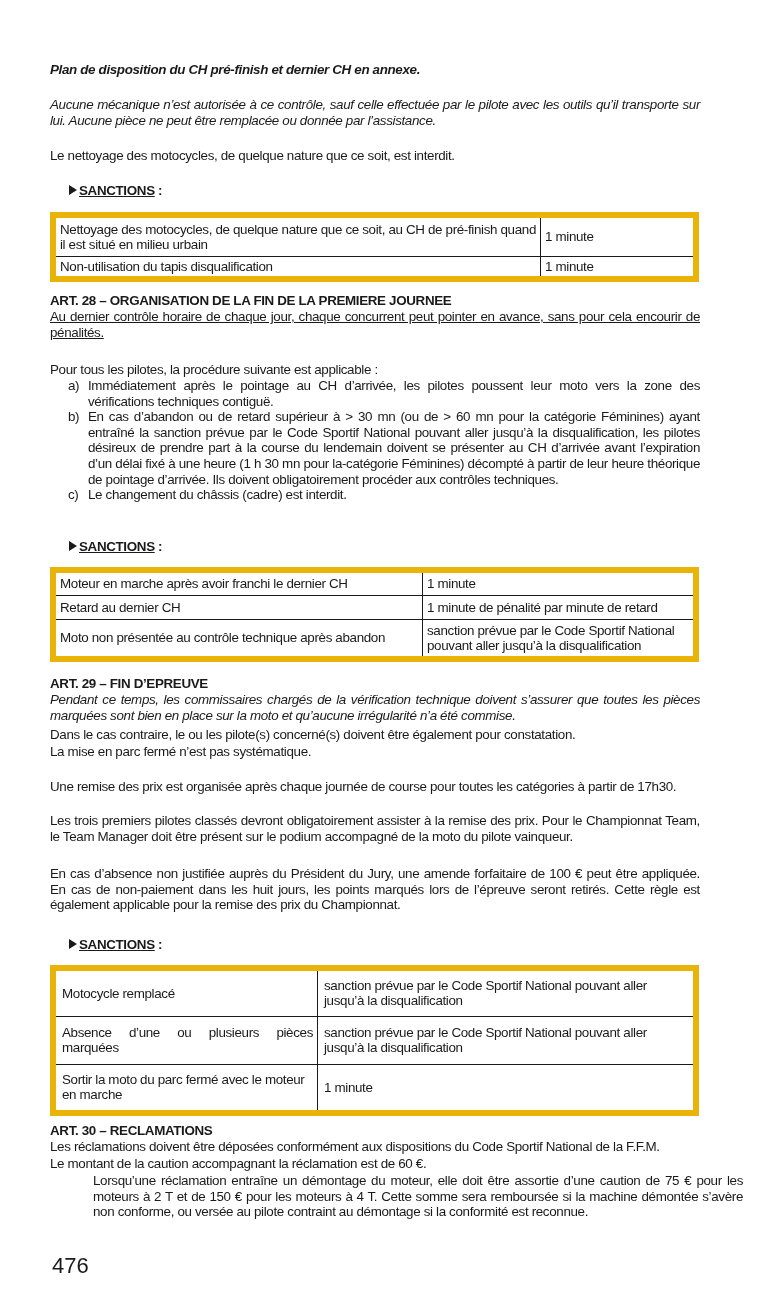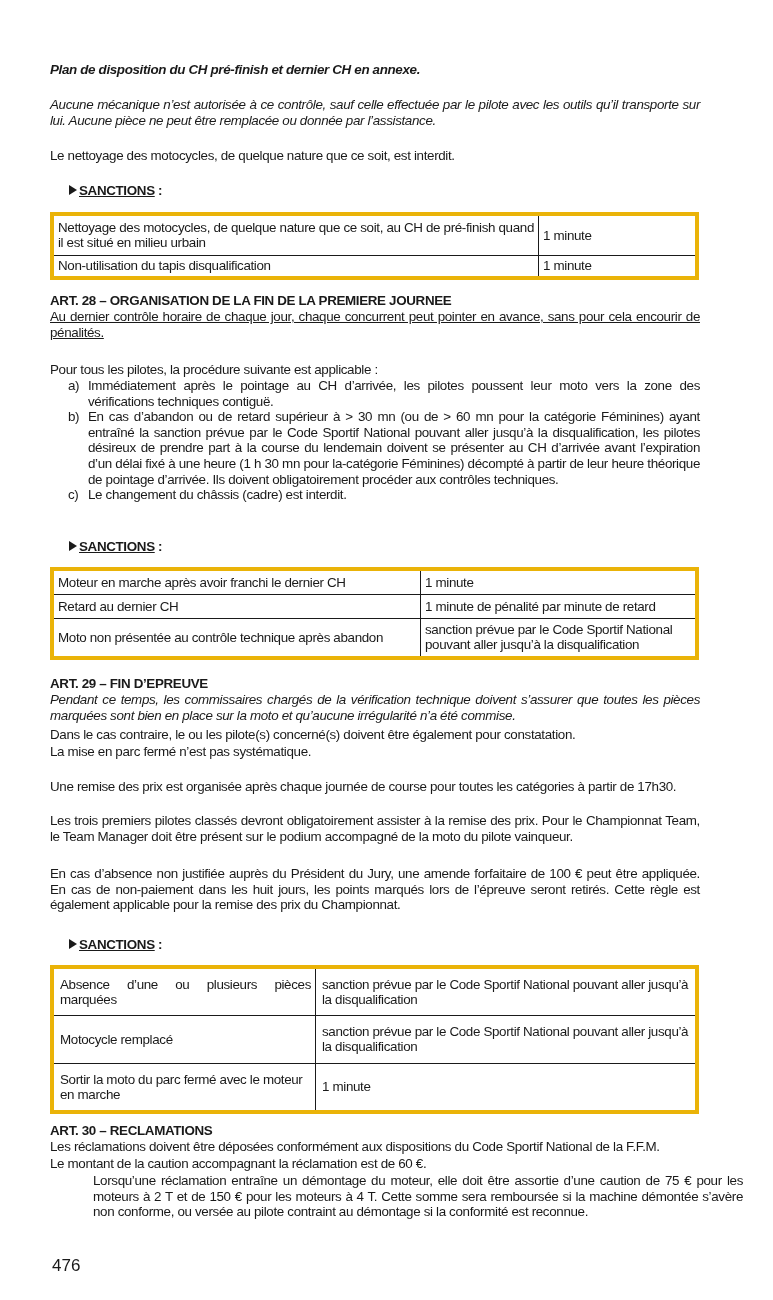--- a/index.html
+++ b/index.html
@@ -11,25 +11,25 @@
     .page { position: absolute; left: 50px; top: 0; width: 650px; }
     .abs { position: absolute; left: 0; width: 650px; }
     p { margin: 0; }
     .just { text-align: justify; }
     .italic-bold { font-weight: bold; font-style: italic; }
     .heading { font-weight: bold; }
     .ul { text-decoration: underline; }
     .sanctions { font-weight: bold; padding-left: 19px; }
     .sanctions .tri { display: inline-block; width: 0; height: 0; border-left: 8px solid #1a1a1a; border-top: 5px solid transparent; border-bottom: 5px solid transparent; margin-right: 2px; vertical-align: 0px; }
     .sanctions .lbl { text-decoration: underline; }
-    table { border-collapse: collapse; width: 649px; border: 4px solid #eab308; }
+    table { border-collapse: collapse; width: 649px; border: 6px solid #eab308; }
     td { border: 1px solid #1a1a1a; padding: 0 4px; vertical-align: middle; font-size: 13.4px; line-height: 15px; }
     .list-item { position: relative; padding-left: 38px; text-align: justify; }
     .list-item .mk { position: absolute; left: 18px; top: 0; }
-    .page-number { position: absolute; left: 52px; top: 1258px; font-size: 17px; letter-spacing: 0; text-align: center; }
+    .page-number { position: absolute; left: 52px; top: 1258px; font-size: 22px; letter-spacing: 0; text-align: center; }
   </style>
 </head>
 <body>
 
 <div class="page">
 
   <p class="abs italic-bold" style="top:62px;">Plan de disposition du CH pré-finish et dernier CH en annexe.</p>
   <p class="abs just" style="top:97px;font-style:italic;">Aucune mécanique n’est autorisée à ce contrôle, sauf celle effectuée par le pilote avec les outils qu’il transporte sur lui. Aucune pièce ne peut être remplacée ou donnée par l’assistance.</p>
   <p class="abs" style="top:148px;">Le nettoyage des motocycles, de quelque nature que ce soit, est interdit.</p>
   <p class="abs sanctions" style="top:183px;">
@@ -96,25 +96,25 @@
   <p class="abs just" style="top:779px;">Une remise des prix est organisée après chaque journée de course pour toutes les catégories à partir de 17h30.</p>
   <p class="abs just" style="top:813px;">Les trois premiers pilotes classés devront obligatoirement assister à la remise des prix. Pour le Championnat Team, le Team Manager doit être présent sur le podium accompagné de la moto du pilote vainqueur.</p>
   <p class="abs just" style="top:866px;">En cas d’absence non justifiée auprès du Président du Jury, une amende forfaitaire de 100 € peut être appliquée. En cas de non-paiement dans les huit jours, les points marqués lors de l’épreuve seront retirés. Cette règle est également applicable pour la remise des prix du Championnat.</p>
   <p class="abs sanctions" style="top:937px;">
     <span class="tri"></span><span class="lbl">SANCTIONS</span><span> :</span>
   </p>
   <div class="abs" style="top:965px;">
     <table>
       <tbody>
           <tr style="height:48px;">
-        <td class="just" style="padding-left:6px;">Absence d’une ou plusieurs pièces marquées</td>
+        <td style="width:251px; padding-left:6px;">Motocycle remplacé</td>
         <td style="padding-left:6px;">sanction prévue par le Code Sportif National pouvant aller jusqu’à la disqualification</td>
       </tr>
       <tr style="height:48px;">
-        <td style="width:251px; padding-left:6px;">Motocycle remplacé</td>
+        <td class="just" style="padding-left:6px;">Absence d’une ou plusieurs pièces marquées</td>
         <td style="padding-left:6px;">sanction prévue par le Code Sportif National pouvant aller jusqu’à la disqualification</td>
       </tr>
       <tr style="height:49px;">
         <td style="padding-left:6px;">Sortir la moto du parc fermé avec le moteur en marche</td>
         <td style="padding-left:6px;">1 minute</td>
       </tr>
     </tbody>
       </table>
   </div>
 

